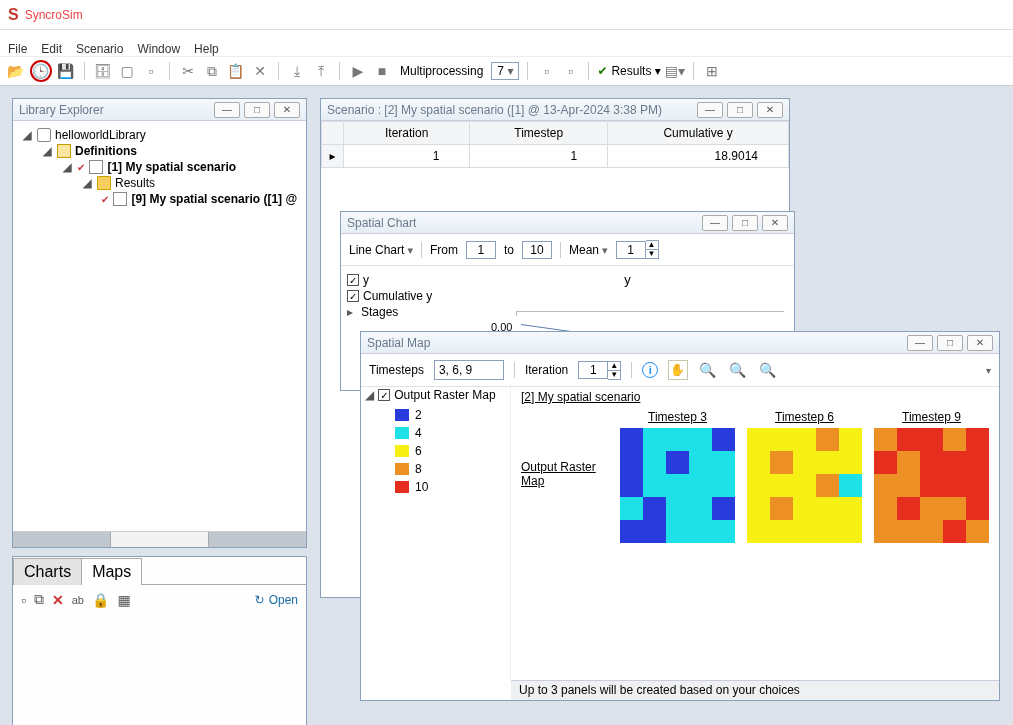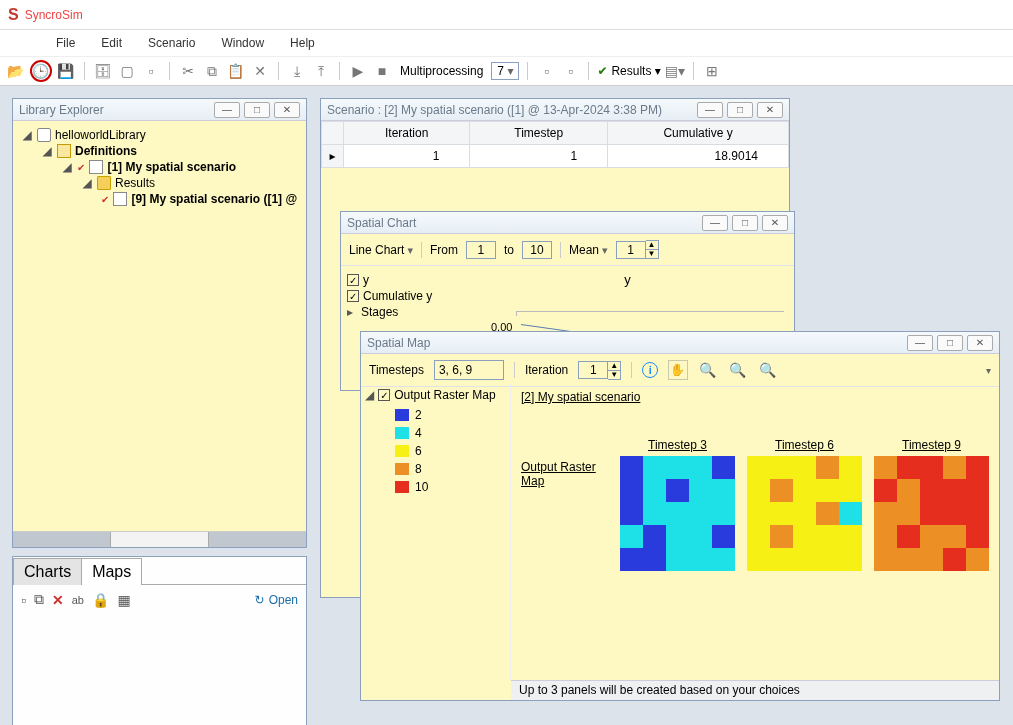--- a/index.html
+++ b/index.html
@@ -1,29 +1,29 @@
 <!DOCTYPE html>
 <html><head>
 <meta charset="utf-8">
 <style>
 * { box-sizing: border-box; }
 body { margin: 0; font-family: "Segoe UI", Tahoma, sans-serif; font-size: 12px; background: #fff; width: 1013px; height: 725px; overflow: hidden; position: relative; }
 .titlebar { height: 30px; display: flex; align-items: center; padding: 0 8px; border-bottom: 1px solid #ddd; }
 .titlebar .logo { color: #c43a2e; font-weight: bold; font-size: 16px; margin-right: 6px; }
 .titlebar .title { color: #ef4444; }
-.menubar { height: 26px; display: flex; align-items: center; padding: 0 8px; gap: 26px; color: #333; margin-left: 48px; }
+.menubar { height: 26px; display: flex; align-items: flex-end; padding: 0 8px; gap: 14px; color: #333; }
 .menubar span { cursor: default; }
 .toolbar { height: 30px; display: flex; align-items: center; padding: 0 6px; gap: 4px; border-top: 1px solid #eee; border-bottom: 1px solid #ccc; position: relative; }
 .tb-btn { width: 20px; height: 20px; display: inline-flex; align-items: center; justify-content: center; color: #777; font-size: 14px; }
 .tb-sep { width: 1px; height: 18px; background: #ccc; margin: 0 4px; }
 .circled { border: 2px solid #c00; border-radius: 50%; width: 22px; height: 22px; }
 .main { position: absolute; top: 86px; left: 0; right: 0; bottom: 0; background: #dde3ea; }
 
 
-.panel { position: absolute; background: #fef9c3; border: 1px solid #8aa0bd; }
+.panel { position: absolute; background: #ffffff; border: 1px solid #8aa0bd; }
 .panel-title { height: 22px; background: linear-gradient(#f5f9fc,#e6eef5); border-bottom: 1px solid #ccd; display:flex; align-items:center; padding:0 6px; color:#6a7a8a; justify-content: space-between; }
 .win-btns { display:flex; gap:4px; }
 .wb { width:26px; height:16px; border:1px solid #aaa; background:#fafafa; font-size:10px; display:flex; align-items:center; justify-content:center; color:#555; border-radius:2px;}
 .tree { padding: 6px 4px 4px 4px; overflow:auto; position:absolute; top:22px; left:0; right:0; bottom:0;}
 .tn { display:flex; align-items:center; gap:4px; padding:1px 2px; white-space:nowrap; }
 .tn .exp { width:12px; text-align:center; color:#555; }
 .ti { width:14px; height:14px; display:inline-block; }
 .db-ico { border:1px solid #888; background:#fff; border-radius:2px; }
 .book-ico { border:1px solid #c59a00; background:#f9e7a0; }
 .doc-ico { border:1px solid #888; background:#fff; }
@@ -93,21 +93,21 @@
 .sm-legend .hdr{ display:flex; align-items:center; gap:4px; font-size:12px;}
 .sm-legend .cb{ width:12px; height:12px; border:1px solid #555; display:inline-block;}
 .sm-legend .cb.checked::after{ content:"✓"; font-size:10px; position:relative; left:1px; top:-2px;}
 .sm-legend .rows{ padding-left:30px; padding-top:4px;}
 .sm-legend .row{ display:flex; align-items:center; gap:6px; padding:2px 0;}
 .sm-legend .sw{ width:14px; height:12px; display:inline-block;}
 .sm-content{ flex:1; padding:6px 10px; overflow:hidden;text-decoration:underline;}
 .sm-content .stitle{ font-size:12px; margin-bottom:6px;}
 .maps-row{ display:flex; gap:10px; align-items:flex-start;}
 .row-label{ width:110px; padding-top:50px; font-size:12px;}
-.map-col{ text-align:center;margin-top:28px;}
+.map-col{ text-align:center;}
 .map-col .mt{ font-size:12px; margin-bottom:4px;}
 .raster{ display:grid; grid-template-columns:repeat(5,23px); grid-template-rows:repeat(5,23px);}
 .raster span{ display:block;}
 .c2{ background:#2a3bde;}
 .c4{ background:#1ee1e8;}
 .c6{ background:#f7f014;}
 .c8{ background:#ec8f24;}
 .c10{ background:#e52e1d;}
 .sm-status{ position:absolute; left:150px; right:0; bottom:0; height:20px; background:#eef0f2; border-top:1px solid #ccd; padding:2px 8px; font-size:12px;}
 </style>

